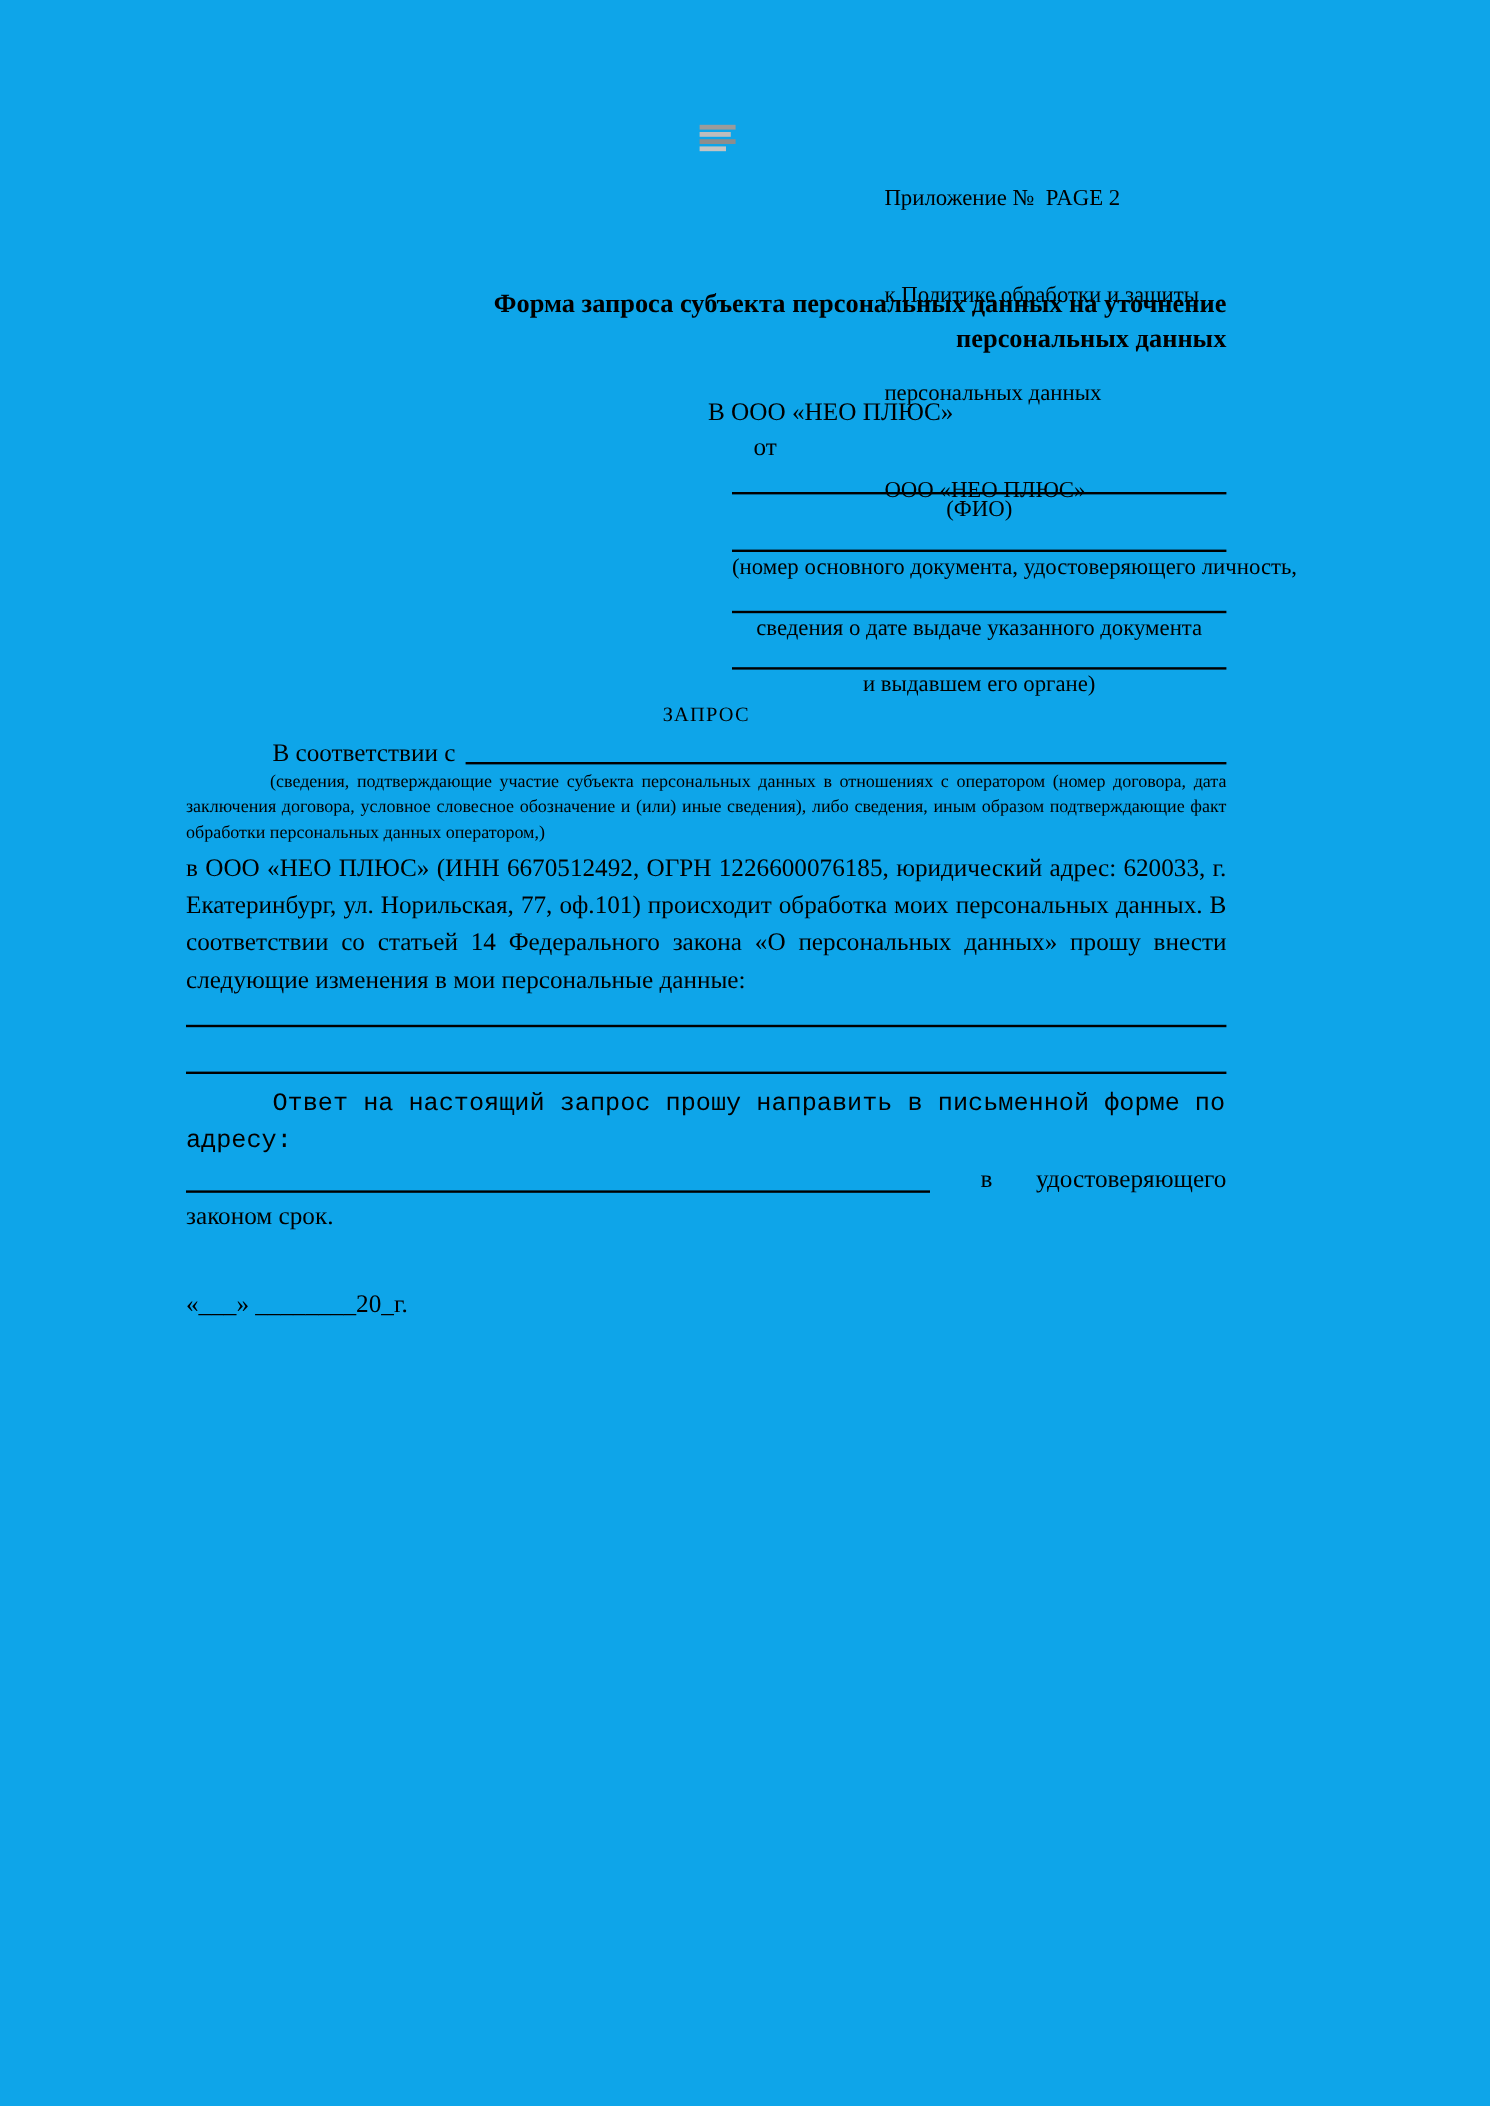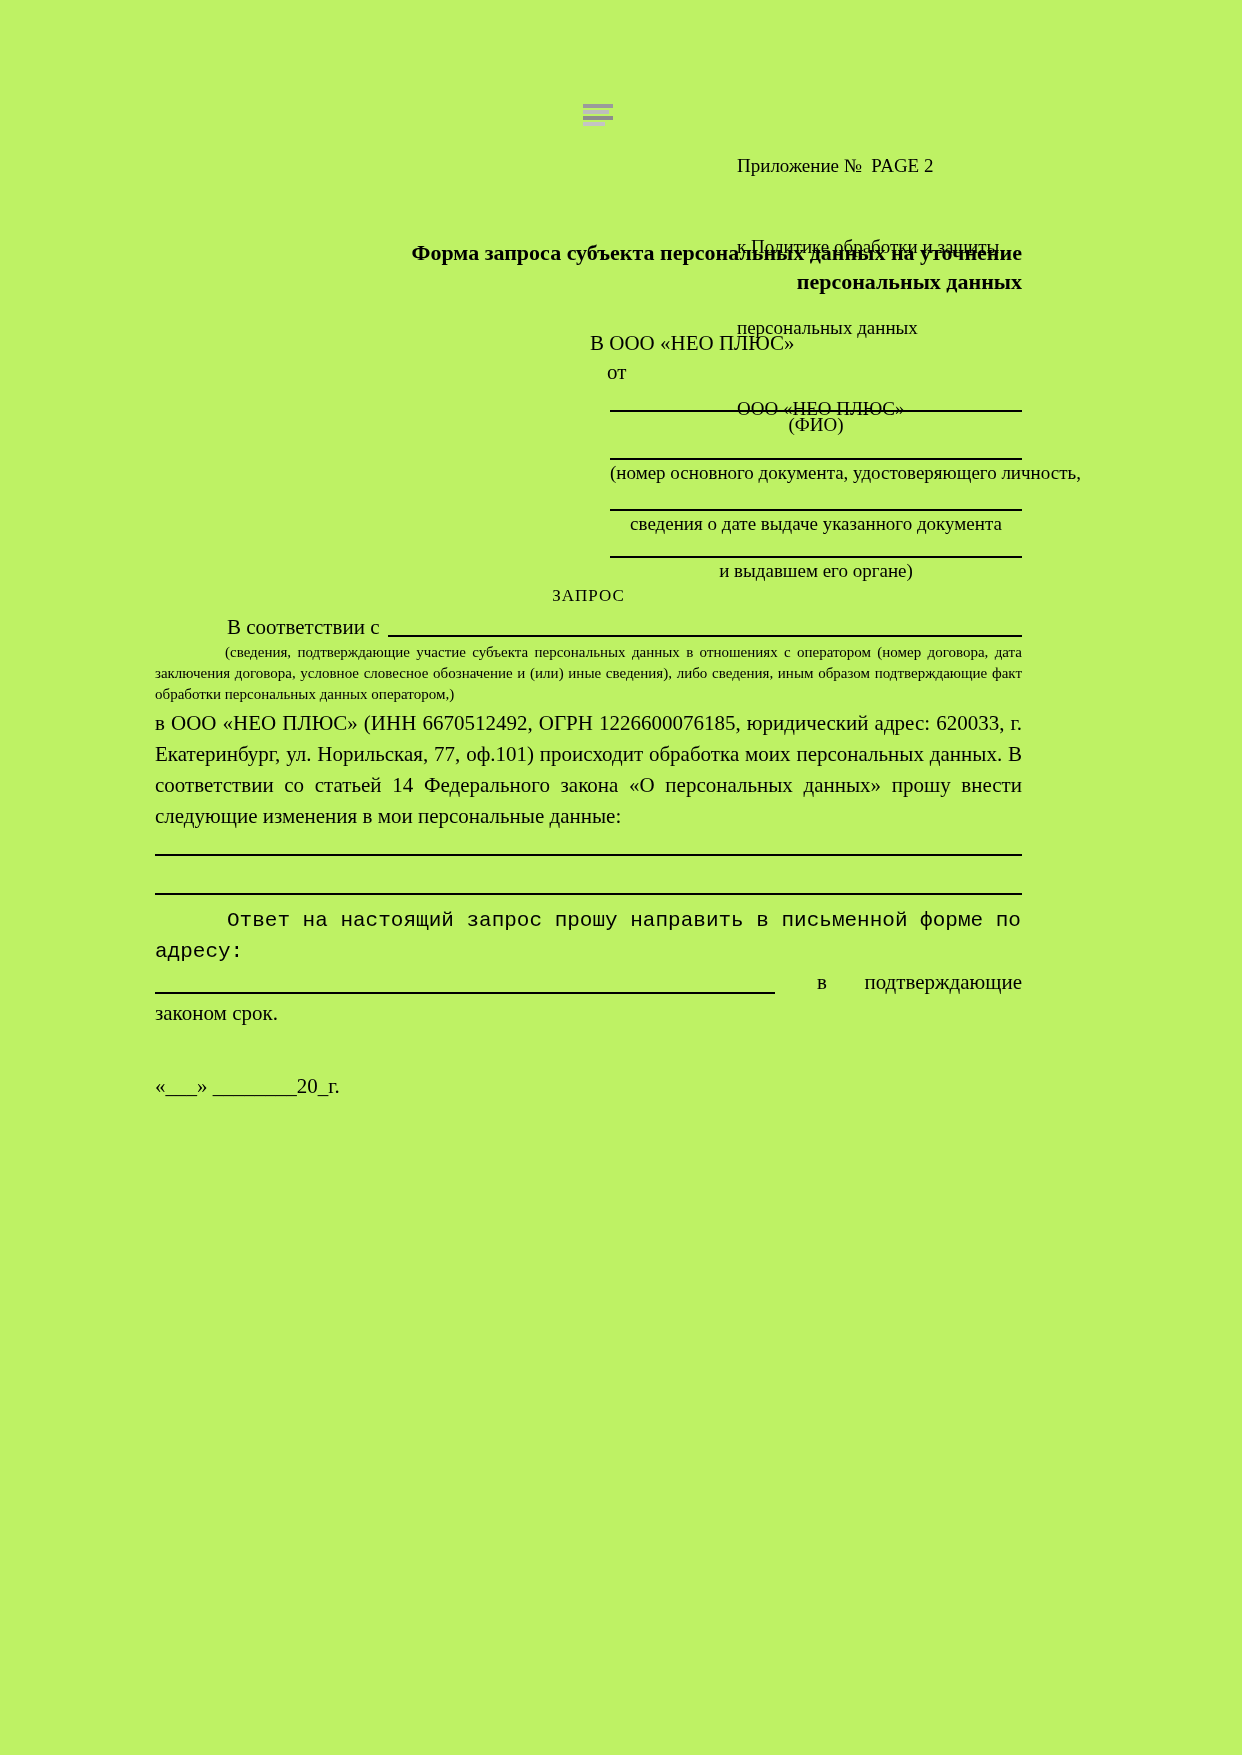--- a/index.html
+++ b/index.html
@@ -2,21 +2,21 @@
 <html><head>
 <meta charset="utf-8">
 <style>
   * { margin: 0; padding: 0; box-sizing: border-box; }
   html, body { background: #e8e8e8; }
   .page {
     position: relative;
     width: 1242px;
     height: 1755px;
     margin: 0 auto;
-    background: #bef264;
+    background: #0ea5e9;
     font-family: "Liberation Serif", serif;
     color: #000000;
     overflow: hidden;
   }
 
   
   .field-marker {
     position: absolute;
     left: 583px;
     top: 104px;
@@ -54,21 +54,21 @@
 
   
   .addressee {
     position: absolute;
     left: 590px;
     top: 330px;
     width: 432px;
     font-size: 21px;
   }
   .addressee .to-line { line-height: 26px; }
-  .addressee .from-line { margin-left: 17px; margin-top: 4px; line-height: 24px; }
+  .addressee .from-line { margin-left: 38px; margin-top: 4px; line-height: 24px; }
   .addressee .field { margin-left: 20px; }
   .addressee .rule {
     border-bottom: 2px solid #000;
     height: 0;
   }
   .addressee .caption {
     text-align: center;
     font-size: 19px;
     line-height: 19px;
     margin-top: 3px;
@@ -238,21 +238,21 @@
     <div class="main-paragraph">в ООО «НЕО ПЛЮС» (ИНН 6670512492, ОГРН 1226600076185, юридический адрес: 620033, г. Екатеринбург, ул. Норильская, 77, оф.101) происходит обработка моих персональных данных. В соответствии со статьей 14 Федерального закона «О персональных данных» прошу внести следующие изменения в мои персональные данные:</div>
 
     <div class="blank-rule r1"></div>
     <div class="blank-rule r2"></div>
 
     <div class="response-line">Ответ на настоящий запрос прошу направить в письменной форме по адресу:</div>
 
     <div class="address-row">
       <div class="addr-rule"></div>
       <span class="tail-v">в</span>
-      <span class="tail-word">подтверждающие</span>
+      <span class="tail-word">удостоверяющего</span>
     </div>
 
     <div class="tail2-line">законом срок.</div>
 
     <div class="signature-row">
       <span class="date-part">«___» ________20_г.</span>
     </div>
 
   </div>
 

